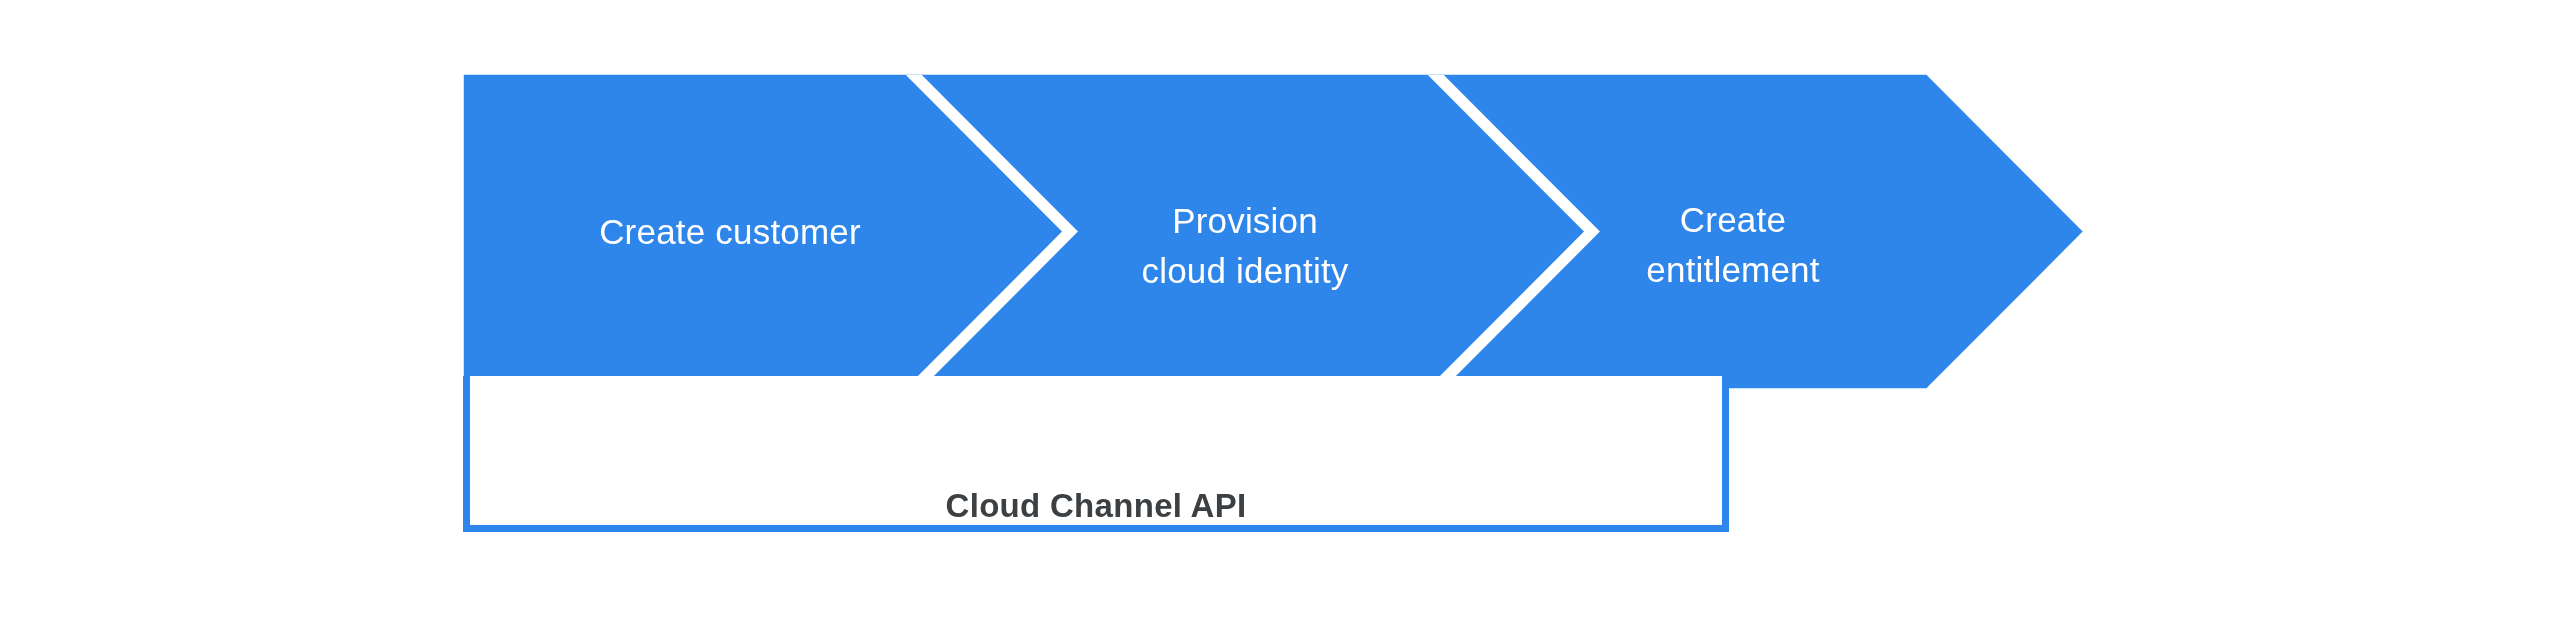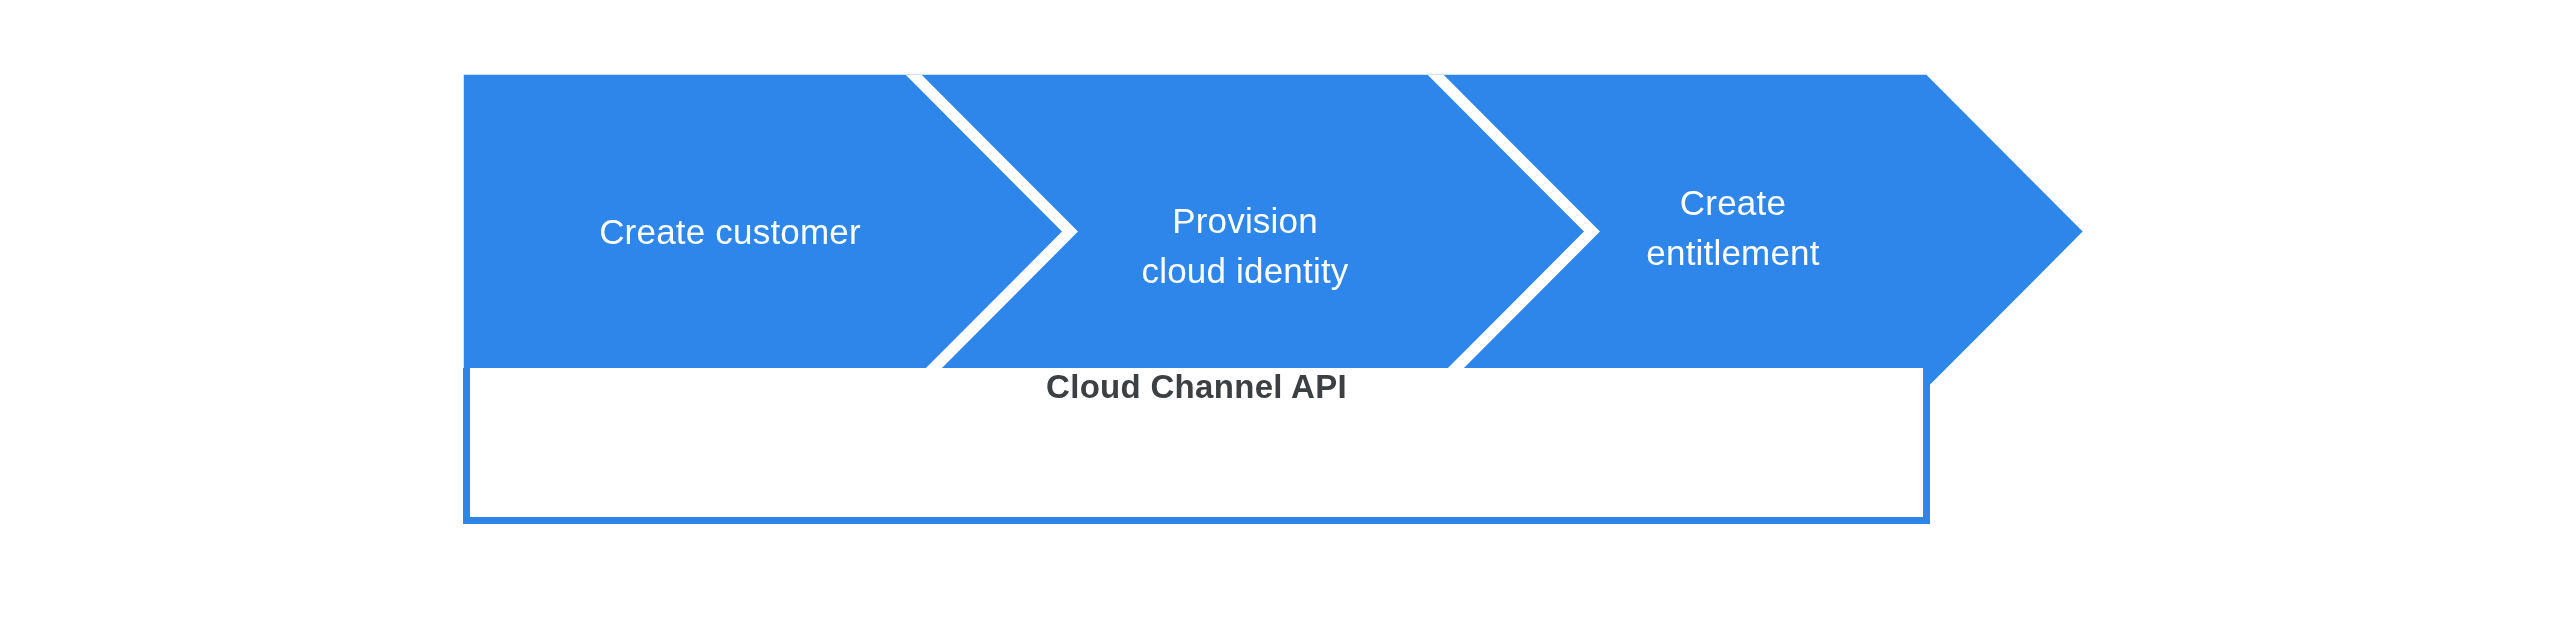--- a/index.html
+++ b/index.html
@@ -38,33 +38,33 @@
     transform: translate(-50%, -50%);
     color: var(--stage-label-white, #ffffff);
     font-size: 35px;
     line-height: 50px;
     text-align: center;
     white-space: pre-line;
     letter-spacing: 0.2px;
   }
   #stage-label-1 { left: 730px;  top: 232px; }
   #stage-label-2 { left: 1229px; top: 246px; margin-left: 16px; }
-  #stage-label-3 { left: 1733px; top: 228px; }
+  #stage-label-3 { left: 1733px; top: 245px; }
   .api-box {
     position: absolute;
     left: 463px;
-    top: 368px;
-    width: 1467px;
+    top: 376px;
+    width: 1266px;
     height: 156px;
     box-sizing: border-box;
     background: var(--background-white, #ffffff);
     border: 7px solid var(--arrow-blue, #2E86EA);
     border-top: none;
     display: flex;
-    align-items: flex-start;
+    align-items: flex-end;
     justify-content: center;
   }
   .api-label {
     color: var(--api-label-gray, #3C4043);
     font-size: 33px;
     font-weight: bold;
     letter-spacing: 0.3px;
     text-align: center;
     white-space: nowrap;
   }

